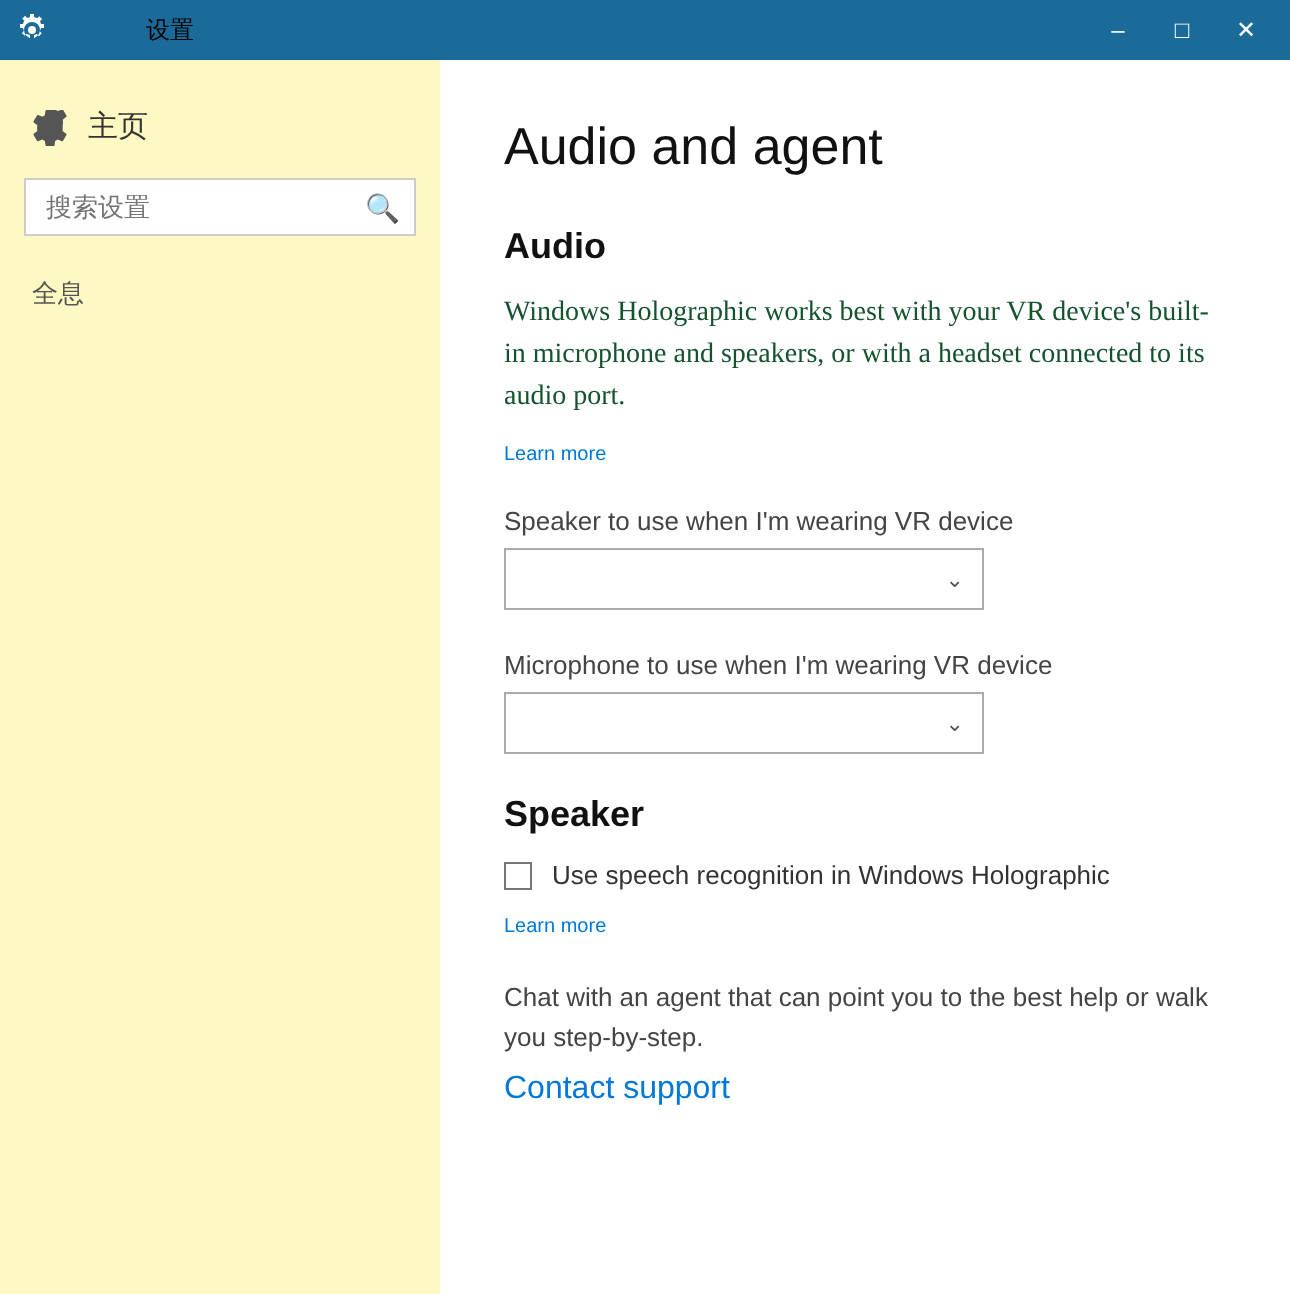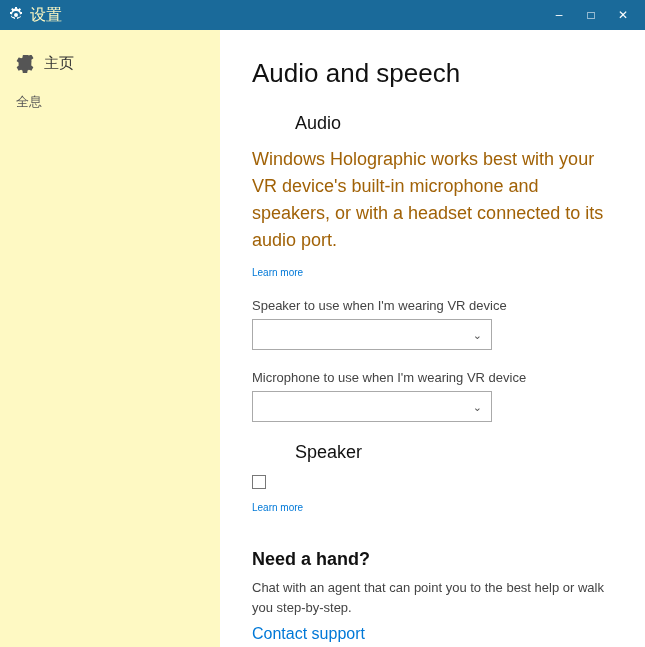--- a/index.html
+++ b/index.html
@@ -21,23 +21,24 @@
       align-items: center;
       padding: 0 8px;
       flex-shrink: 0;
     }
     .title-bar-icon {
       width: 16px;
       height: 16px;
       margin-right: 6px;
     }
     .title-bar-text {
-      color: #fef9c3;
-      font-size: 16px;
+      color: #000000;
+      font-size: 12px;
       flex: 1;
+      margin-left: 43px;
     }
     .title-bar-controls {
       display: flex;
       gap: 4px;
     }
     .title-bar-btn {
       width: 28px;
       height: 20px;
       background: transparent;
       border: none;
@@ -124,32 +125,32 @@
 
     .page-title {
       font-size: 26px;
       font-weight: 300;
       color: #111;
       margin-bottom: 24px;
     }
 
     .section-title {
       font-size: 18px;
-      font-weight: 400;
+      font-weight: 700;
       color: #111;
       margin-bottom: 12px;
-      margin-left: 43px;
     }
 
     .description-text {
-      font-size: 18px;
-      color: #a16207;
+      font-size: 14px;
+      color: #14532d;
       line-height: 1.5;
       margin-bottom: 8px;
       max-width: 390px;
+      font-family: Liberation Serif, serif;
     }
 
     .learn-more-link {
       font-size: 10px;
       color: #0078d7;
       text-decoration: none;
       cursor: pointer;
       display: inline-block;
       margin-bottom: 20px;
     }
@@ -255,26 +256,30 @@
 <div class="app-body">
 
   <div class="sidebar">
     <div class="sidebar-home">
       <svg class="gear-icon" viewBox="0 0 20 20" fill="#555">
         <path d="M10 13a3 3 0 100-6 3 3 0 000 6zm7.07-4.35a7 7 0 00.14-1.65 7 7 0 00-.15-1.65l2-1.56a.5.5 0 00.12-.63l-1.9-3.28a.5.5 0 00-.61-.22l-2.35.95a7.2 7.2 0 00-1.42-.82l-.36-2.5A.49.49 0 0012 0H8a.49.49 0 00-.49.42l-.36 2.5a7.2 7.2 0 00-1.42.82L3.38 2.8a.49.49 0 00-.61.22L.87 6.3a.48.48 0 00.12.63l2 1.56A7.4 7.4 0 002.86 10a7.4 7.4 0 00.13 1.65l-2 1.56a.5.5 0 00-.12.63l1.9 3.28a.5.5 0 00.61.22l2.35-.95c.44.31.92.57 1.42.82l.36 2.5c.07.24.27.42.49.42h4c.22 0 .42-.18.49-.42l.36-2.5c.5-.25.98-.51 1.42-.82l2.35.95a.49.49 0 00.61-.22l1.9-3.28a.48.48 0 00-.12-.63l-2-1.56z"></path>
       </svg>
       <span class="sidebar-home-label">主页</span>
     </div>
 
+    <div class="search-box-wrapper">
+      <input type="text" class="search-box" placeholder="搜索设置" style="">
+      <span class="search-icon">🔍</span>
+    </div>
 
     <span class="sidebar-section-label">全息</span>
   </div>
 
   <div class="main-panel">
-    <h1 class="page-title">Audio and speech</h1>
+    <h1 class="page-title">Audio and agent</h1>
 
     
     <h2 class="section-title">Audio</h2>
     <p class="description-text">Windows Holographic works best with your VR device's built-in microphone and speakers, or with a headset connected to its audio port.</p>
     <a class="learn-more-link">Learn more</a>
 
     <p class="dropdown-label">Speaker to use when I'm wearing VR device</p>
     <div class="dropdown-wrapper">
       <select class="dropdown-select">
         <option value=""></option>
@@ -289,22 +294,22 @@
       </select>
       <span class="dropdown-arrow">⌄</span>
     </div>
 
     
     <div class="section-divider"></div>
     <h2 class="section-title">Speaker</h2>
 
     <div class="checkbox-row">
       <input type="checkbox" class="checkbox-input" style="">
+      <label class="checkbox-label">Use speech recognition in Windows Holographic</label>
     </div>
 
     <a class="learn-more-link">Learn more</a>
 
     
-    <h3 class="need-help-title">Need a hand?</h3>
     <p class="need-help-desc">Chat with an agent that can point you to the best help or walk you step-by-step.</p>
     <a class="contact-link">Contact support</a>
   </div>
 </div>
 
 </body></html>

